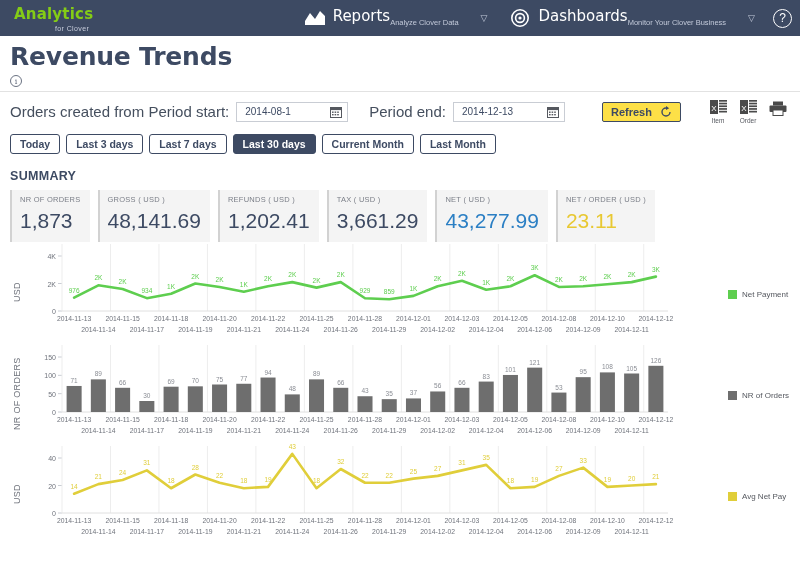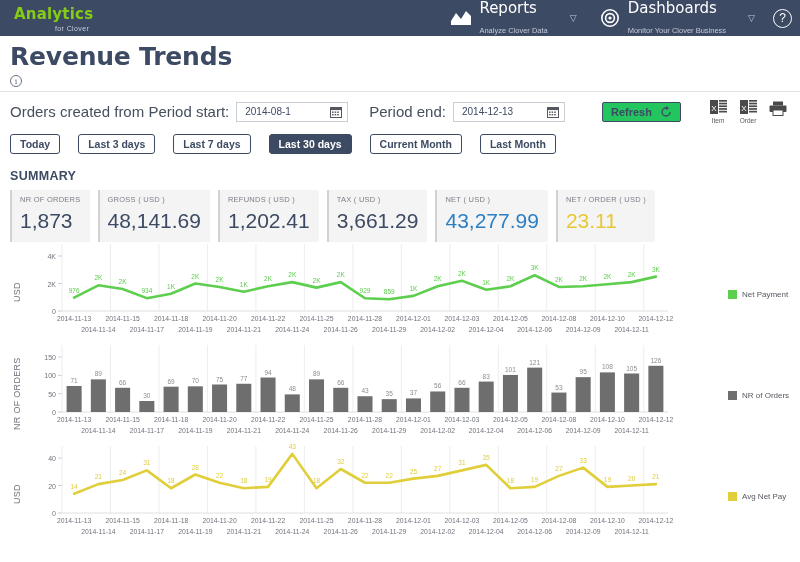--- a/index.html
+++ b/index.html
@@ -24,21 +24,21 @@
   }
   .brand { padding: 1px 0 0 14px; display:flex; flex-direction:column; justify-content:center; }
   .brand-title {
     font-size: 15px; font-weight: 700; letter-spacing: .2px; line-height: 19px;
     color:#84cc16; font-family:"DejaVu Sans", sans-serif;
   }
   .brand-sub { font-size: 7px; color:#c8cedd; letter-spacing:.4px; text-align:right; margin-top:1px; padding-right:4px;}
   .nav-right { margin-left:auto; display:flex; align-items:center; gap:0; padding-right:8px; }
   .nav-item { display:flex; align-items:center; gap:7px; padding: 0 6px 0 10px; }
   .nav-ico { width:22px; height:22px; display:flex; align-items:center; justify-content:center; }
-  .nav-txtwrap { display:flex; flex-direction:column; line-height:1.05; }
+  .nav-txtwrap { display:flex; flex-direction:row; line-height:1.05; }
   .nav-label { font-size:15px; color:#fff; font-family:"DejaVu Sans", sans-serif; }
   .nav-sub { font-size:7.5px; color:#c3cada; margin-top:10px; }
   .caret { margin: 0 12px 0 16px; font-size:9px; color:#c3cada; }
   .help-btn {
     width:19px; height:19px; border-radius:50%; border:1.6px solid #ffffff;
     display:flex; align-items:center; justify-content:center;
     font-size:12px; color:#fff; margin-left:6px;
   }
 
   
@@ -65,31 +65,31 @@
   }
   .flabel { font-size:15px; color:#454f5e; }
   .dateinput {
     display:flex; align-items:center; gap:6px;
     border:1px solid #c9cdd4; background:#fff;
     height:20px; padding: 0 5px 0 8px; min-width:112px;
   }
   .dateinput span.val { font-size:10px; color:#3d4a63; }
   .cal-ico { margin-left:auto; width:12px; height:12px; }
   .refresh-btn {
-    border:1px solid #3d4a63; background:#22c55e; color:#3d4a63;
+    border:1px solid #3d4a63; background:#fde047; color:#3d4a63;
     font-size:11px; font-weight:700; height:20px;
     display:flex; align-items:center; gap:8px; padding: 0 8px;
     margin-left:30px; border-radius:2px; cursor:pointer;
   }
   .exports { margin-left:auto; display:flex; align-items:flex-start; gap:6px; padding-right:10px; }
   .exp-item { display:flex; flex-direction:column; align-items:center; width:24px; }
   .exp-cap { font-size:6.5px; color:#55585f; margin-top:1px; }
 
   
-  .tabs { display:flex; gap:18px; padding: 4px 0 8px 10px; }
+  .tabs { display:flex; gap:6px; padding: 4px 0 8px 10px; }
   .tab {
     border:1px solid #3d4a63; border-radius:3px; background:#fff;
     color:#3d4a63; font-size:10.5px; font-weight:700;
     padding: 3px 9px; cursor:pointer; line-height:1.15;
   }
   .tab.active { background:#3d4a63; color:#ffffff; }
 
   
   .summary-title {
     font-size:12.5px; font-weight:700; color:#3d4a63;

